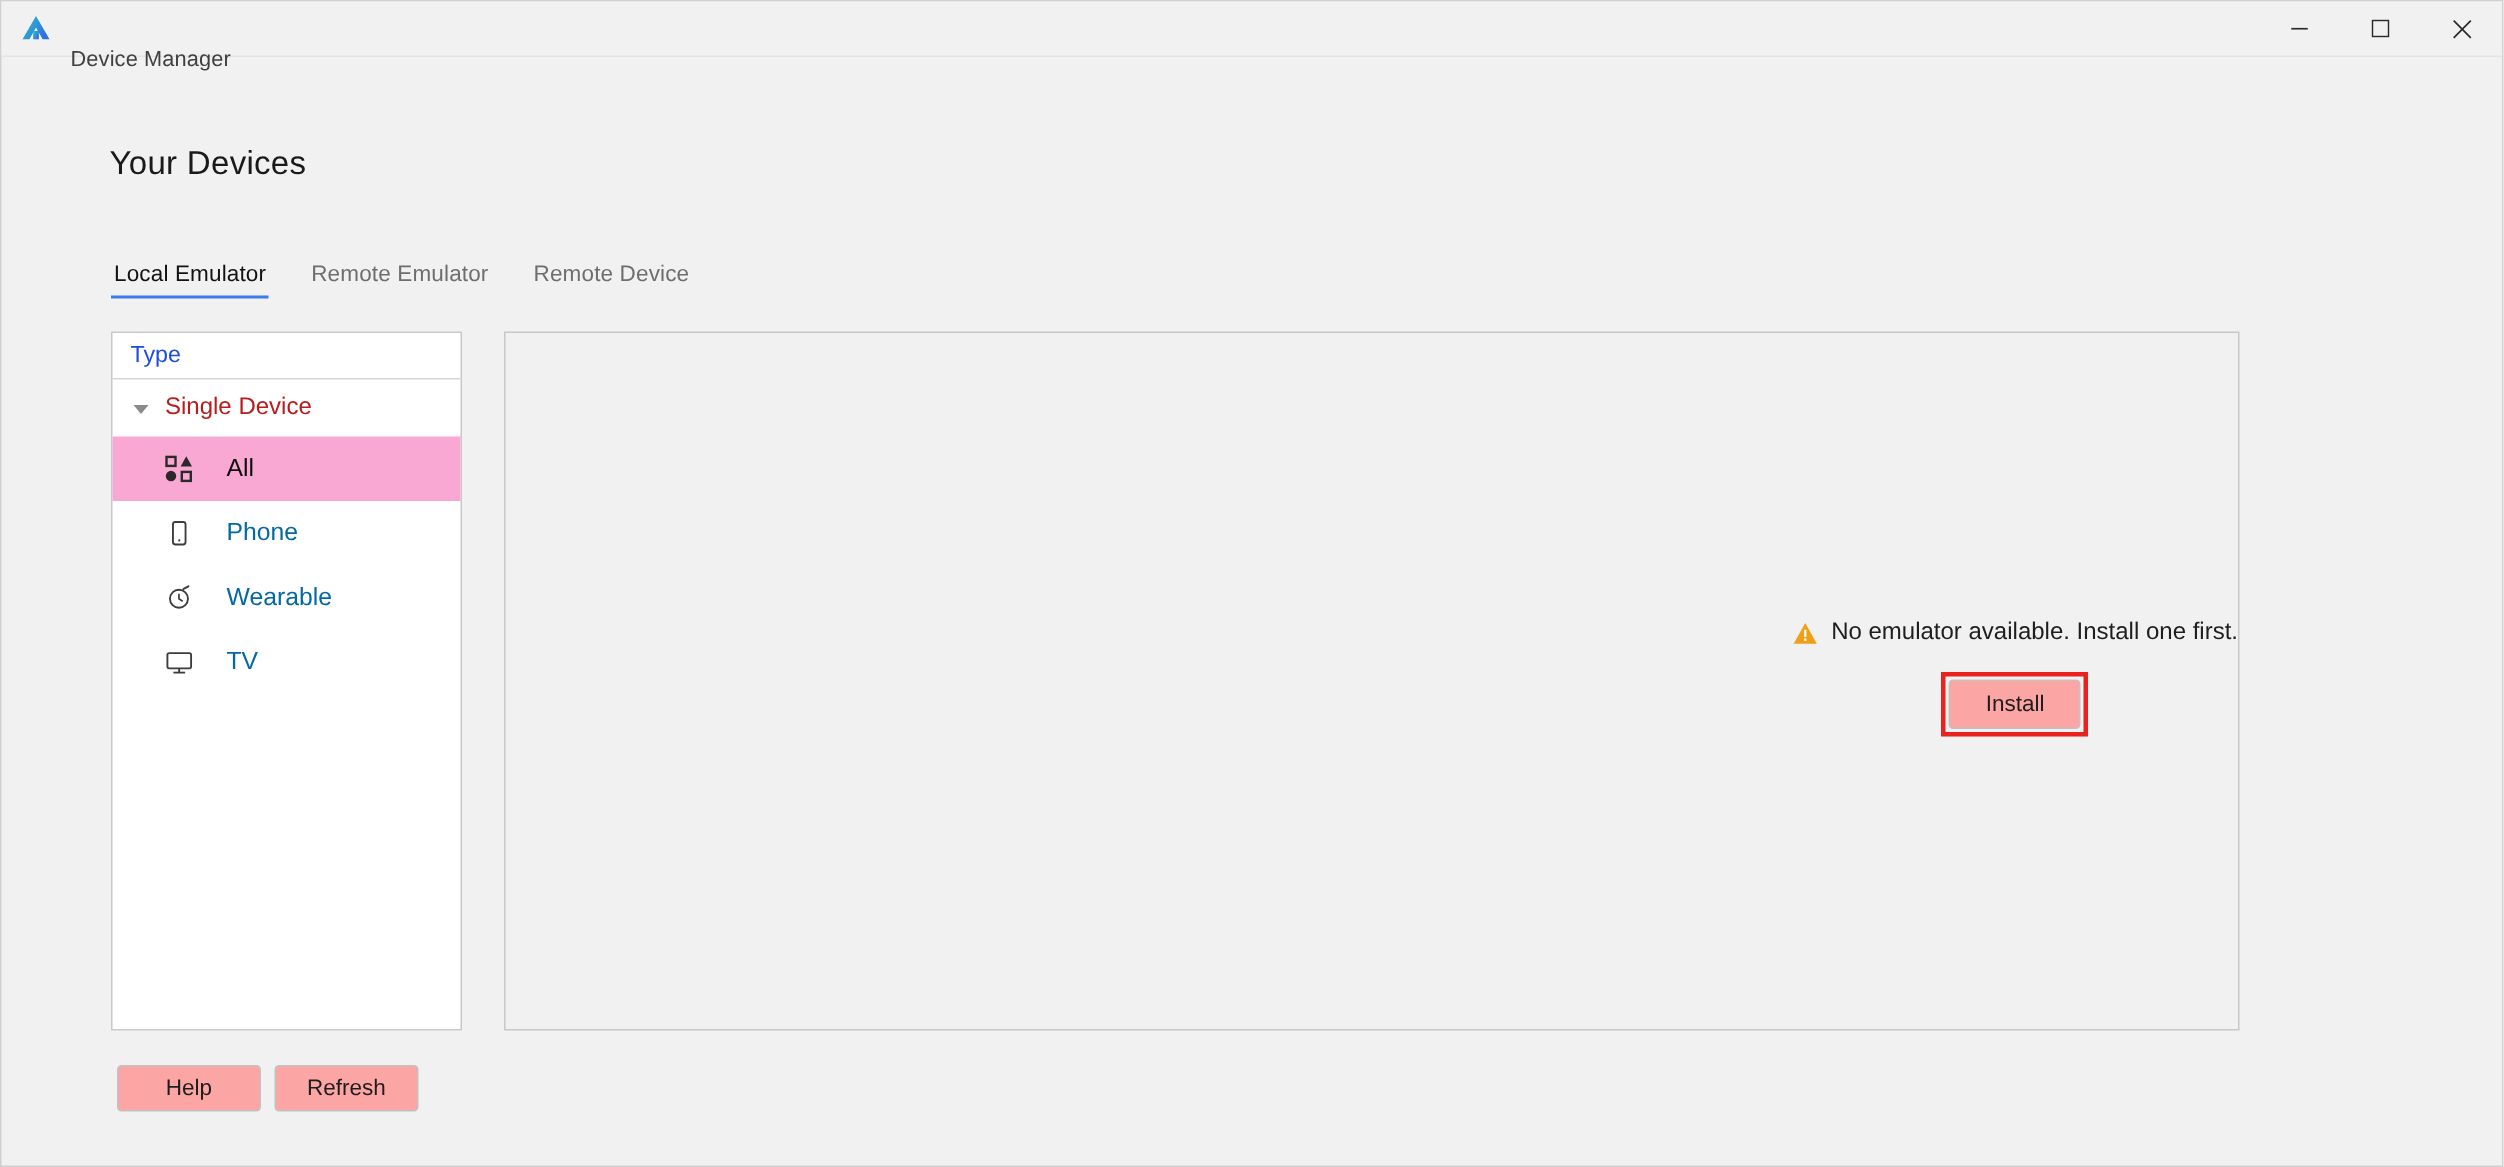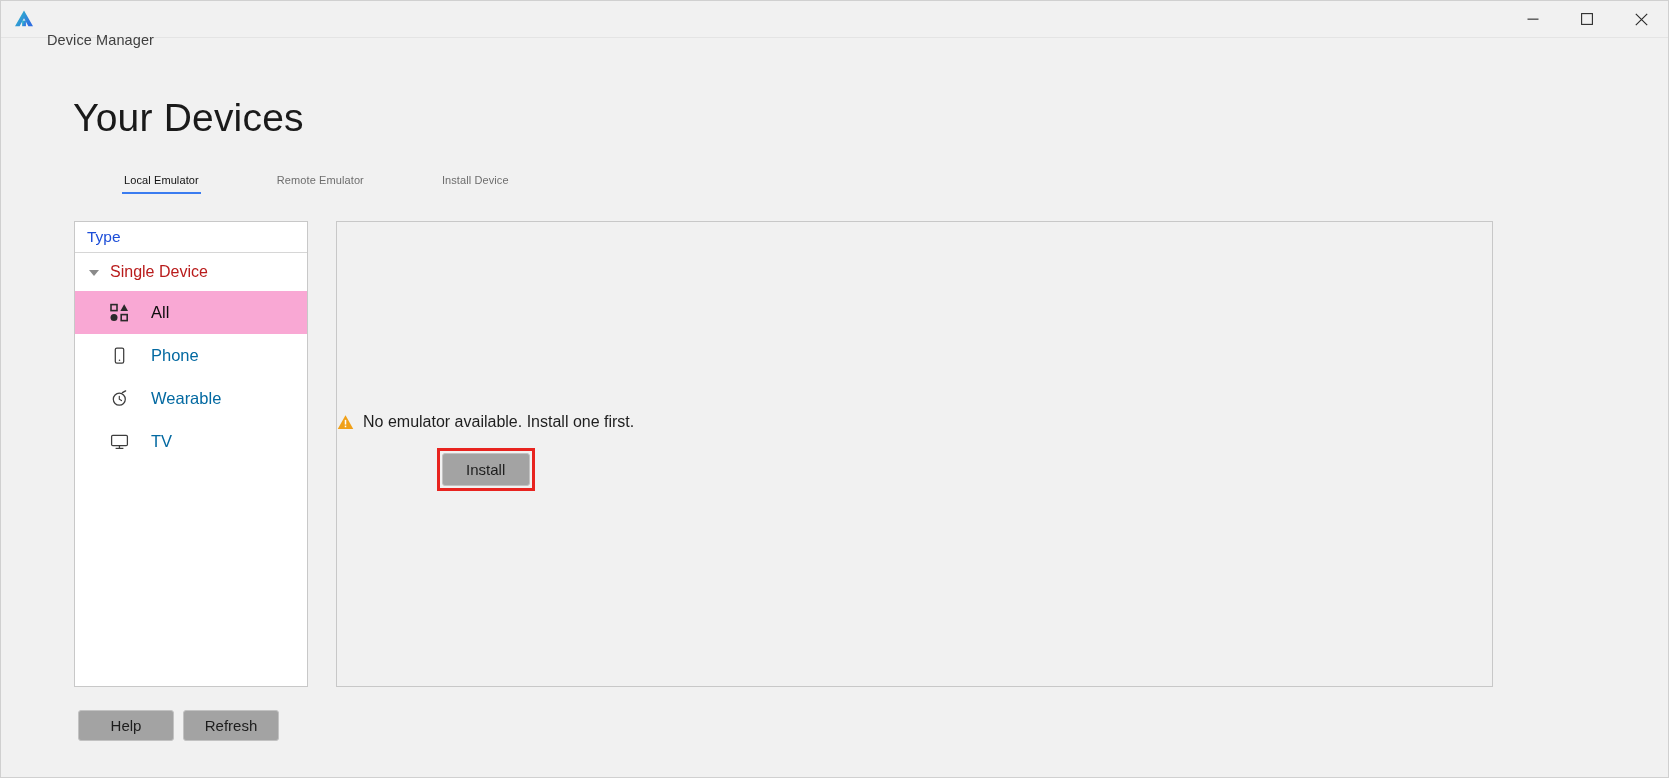--- a/index.html
+++ b/index.html
@@ -39,43 +39,42 @@
   }
   .win-btn svg { display: block; }
 
   
   .content {
     flex: 1 1 auto;
     padding: 0 0 0 0;
     position: relative;
   }
   .page-title {
-    font-size: 39px;
+    font-size: 22px;
     color: #1a1a1a;
     font-weight: 400;
     margin: 0;
     position: absolute;
     left: 72px; top: 58px;
     letter-spacing: .2px;
   }
 
   .tabs {
     position: absolute;
     left: 73px; top: 136px;
     display: flex; gap: 26px;
     align-items: flex-end;
   }
   .tab {
-    font-size: 11px;
+    font-size: 15px;
     color: #6e6e6e;
     padding: 0 2px 6px 2px;
     cursor: default;
     border-bottom: 2px solid transparent;
     letter-spacing: .1px;
-    margin-left: 48px;
   }
   .tab.active {
     color: #121212;
     border-bottom: 2px solid #3a7cf0;
   }
 
   
   .main-row {
     position: absolute;
     left: 73px; top: 183px;
@@ -132,37 +131,37 @@
   .tree-item .ic { width: 20px; height: 20px; display: flex; align-items: center; justify-content: center; flex: 0 0 20px; }
   .tree-item .ic svg { display: block; }
   .sidebar-spacer { flex: 1 1 auto; }
 
   
   .detail {
     flex: 1 1 auto;
     margin-left: 28px;
     background: #f1f1f1;
     border: 1px solid #c8c8c8;
-    display: flex; align-items: flex-start; justify-content: center;
+    display: flex; align-items: flex-end; justify-content: center;
     flex-direction: column;
   }
   .empty-wrap { display: flex; flex-direction: column; align-items: center; margin-top: -4px; }
   .empty-msg {
     display: flex; align-items: center; gap: 9px;
     font-size: 16px; color: #1e1e1e;
   }
   .warn-ico { width: 17px; height: 17px; display:block; }
   .install-hl {
     margin-top: 17px;
     border: 3px solid #e8231f;
     padding: 2px;
     display: inline-flex;
   }
   .btn {
-    background: #a3a3a3;
+    background: #fca5a5;
     border: 1px solid #c2c2c2;
     border-radius: 3px;
     font-family: "Liberation Sans", sans-serif;
     font-size: 15px;
     color: #1d1d1d;
     cursor: default;
   }
   .btn-install { width: 88px; height: 33px; }
   .bottom-btns {
     position: absolute;
@@ -211,21 +210,21 @@
     </div>
   </div>
 
   <div class="content">
 
     <h1 class="page-title">Your Devices</h1>
 
     <div class="tabs">
       <div class="tab active">Local Emulator</div>
       <div class="tab">Remote Emulator</div>
-      <div class="tab">Install Device</div>
+      <div class="tab">Remote Device</div>
     </div>
 
     <div class="main-row">
 
       <div class="sidebar">
         <div class="sidebar-header">Type</div>
 
         <div class="tree-group">
           <span class="caret"></span>
           <span>Single Device</span>

